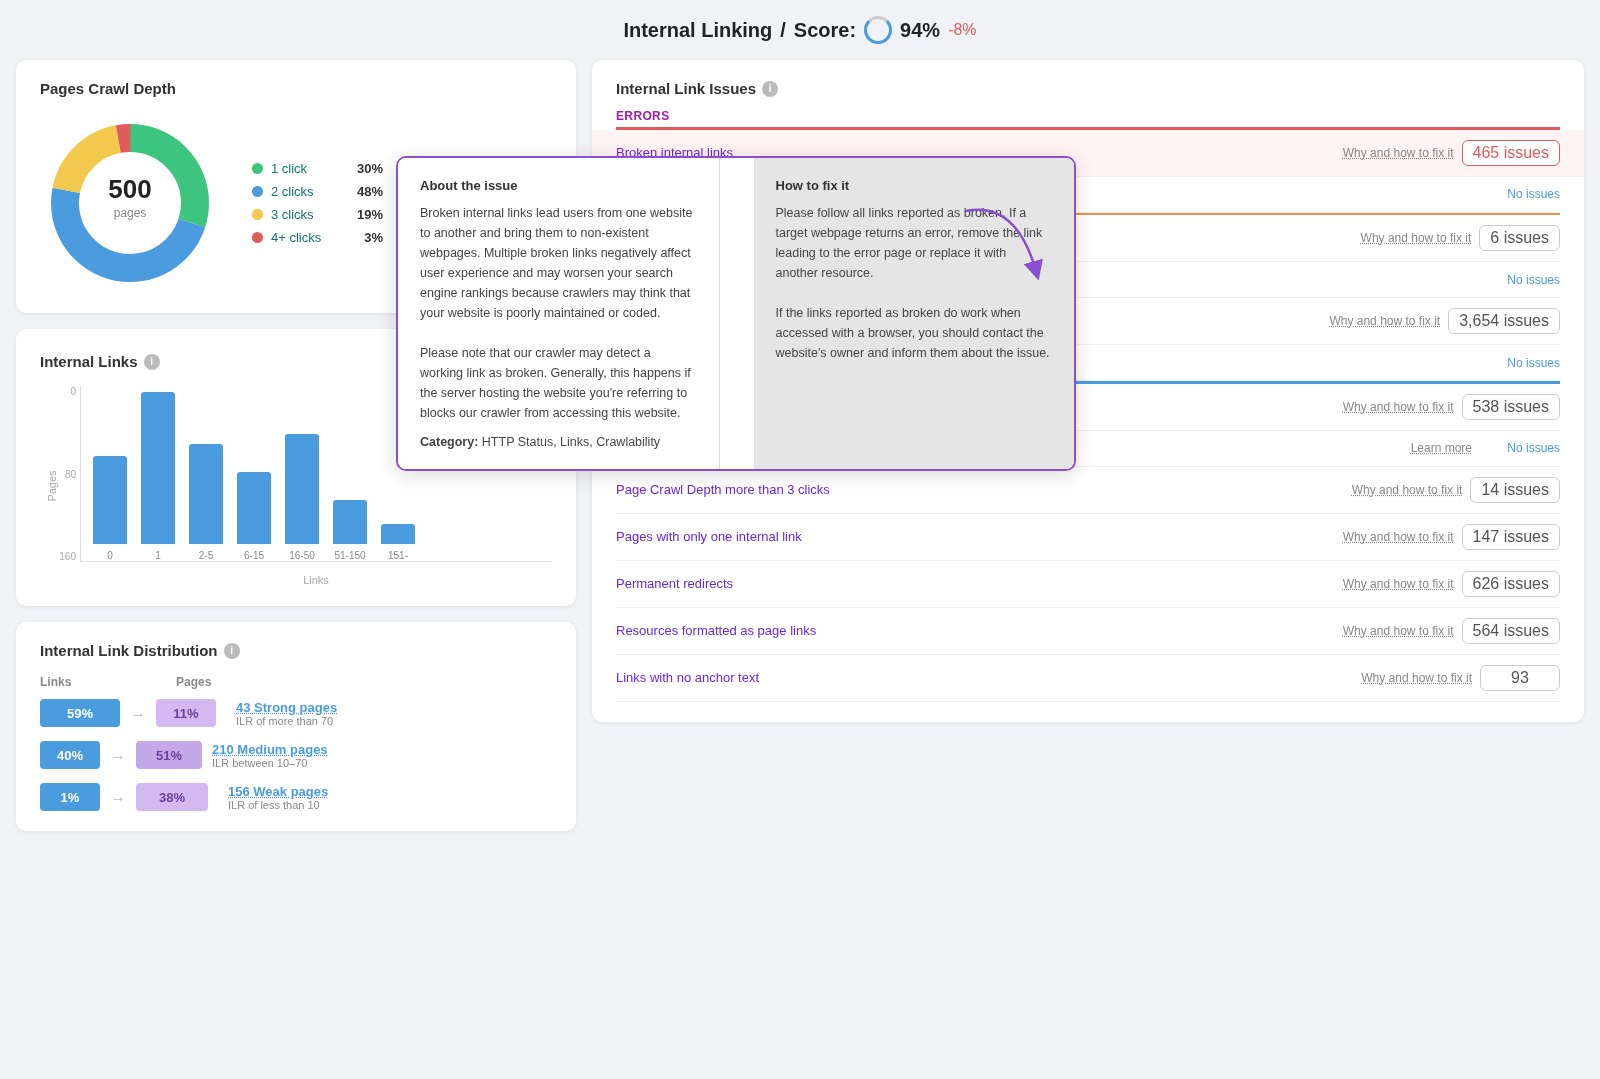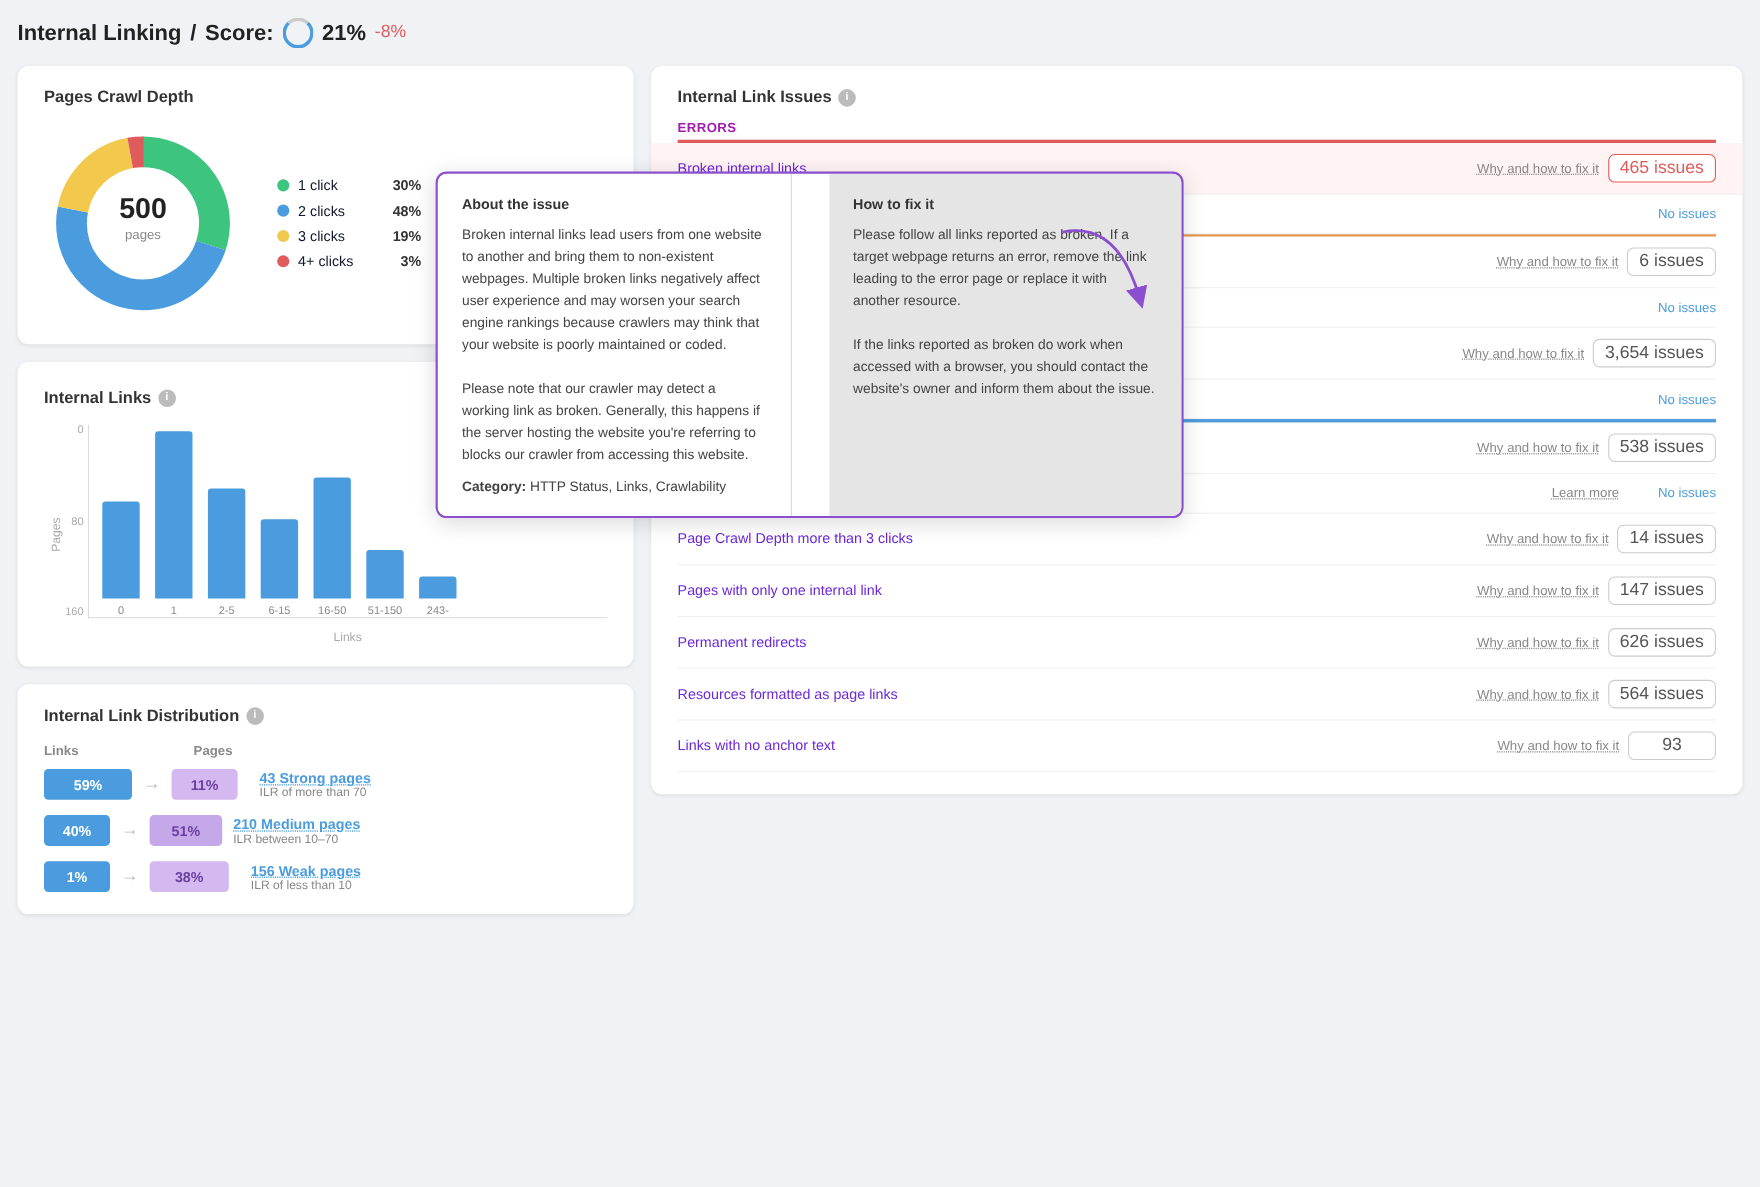--- a/index.html
+++ b/index.html
@@ -13,20 +13,21 @@
       min-height: 1079px;
     }
     .header {
       display: flex;
       align-items: center;
       gap: 8px;
       margin-bottom: 16px;
       font-size: 20px;
       font-weight: 600;
       color: #222;
+      justify-content: center;
     }
     .score-circle {
       width: 28px; height: 28px;
       border-radius: 50%;
       border: 3px solid #4a9cde;
       border-top-color: #ccc;
       display: inline-block;
       vertical-align: middle;
     }
     .score-pct { color: #222; font-weight: 700; }
@@ -70,21 +71,21 @@
     
     .donut-container {
       display: flex;
       align-items: center;
       gap: 32px;
     }
     .donut-svg { flex-shrink: 0; }
     .donut-legend { display: flex; flex-direction: column; gap: 8px; }
     .legend-row { display: flex; align-items: center; gap: 8px; font-size: 13px; }
     .legend-dot { width: 11px; height: 11px; border-radius: 50%; flex-shrink: 0; }
-    .legend-label { width: 70px; color: #0f172a; }
+    .legend-label { width: 70px; color: #0f766e; }
     .legend-pct { width: 34px; text-align: right; font-weight: 600; color: #333; }
     .legend-count { width: 30px; text-align: right; color: #555; }
     .bar-col { display: flex; flex-direction: column; align-items: center; }
     .bar { background: #4a9cde; border-radius: 3px 3px 0 0; width: 34px; }
     .bar-label { font-size: 10px; color: #888; margin-top: 6px; text-align: center; }
     .y-axis-labels {
       position: absolute;
       left: 0; top: 0; bottom: 24px;
       display: flex;
       flex-direction: column-reverse;
@@ -252,21 +253,21 @@
 </head>
 <body>
 
 <div class="page-wrapper">
 
   <div class="header">
     <span>Internal Linking</span>
     <span>/</span>
     <span>Score:</span>
     <span class="score-circle"></span>
-    <span class="score-pct">21%</span>
+    <span class="score-pct">94%</span>
     <span class="score-delta">-8%</span>
   </div>
 
   <div class="main-grid">
 
     <div class="left-col">
 
       <div class="card">
         <div class="card-title">
           <span>Pages Crawl Depth</span>
@@ -349,21 +350,21 @@
               <div class="bar-col">
                 <div class="bar" style="height:110px;"></div>
                 <div class="bar-label">16-50</div>
               </div>
               <div class="bar-col">
                 <div class="bar" style="height:44px;"></div>
                 <div class="bar-label">51-150</div>
               </div>
               <div class="bar-col">
                 <div class="bar" style="height:20px;"></div>
-                <div class="bar-label">243-</div>
+                <div class="bar-label">151-</div>
               </div>
             </div>
             <div style="position:absolute; left:40px; right:0; bottom:0; text-align:center; font-size:11px; color:#aaa; padding-top:28px;">Links</div>
             <div style="position:absolute; left:-4px; top:50%; font-size:11px; color:#aaa; transform:translateY(-50%) rotate(-90deg); white-space:nowrap;">Pages</div>
           </div>
         </div>
       </div>
 
       <div class="card">
         <div class="card-title">

